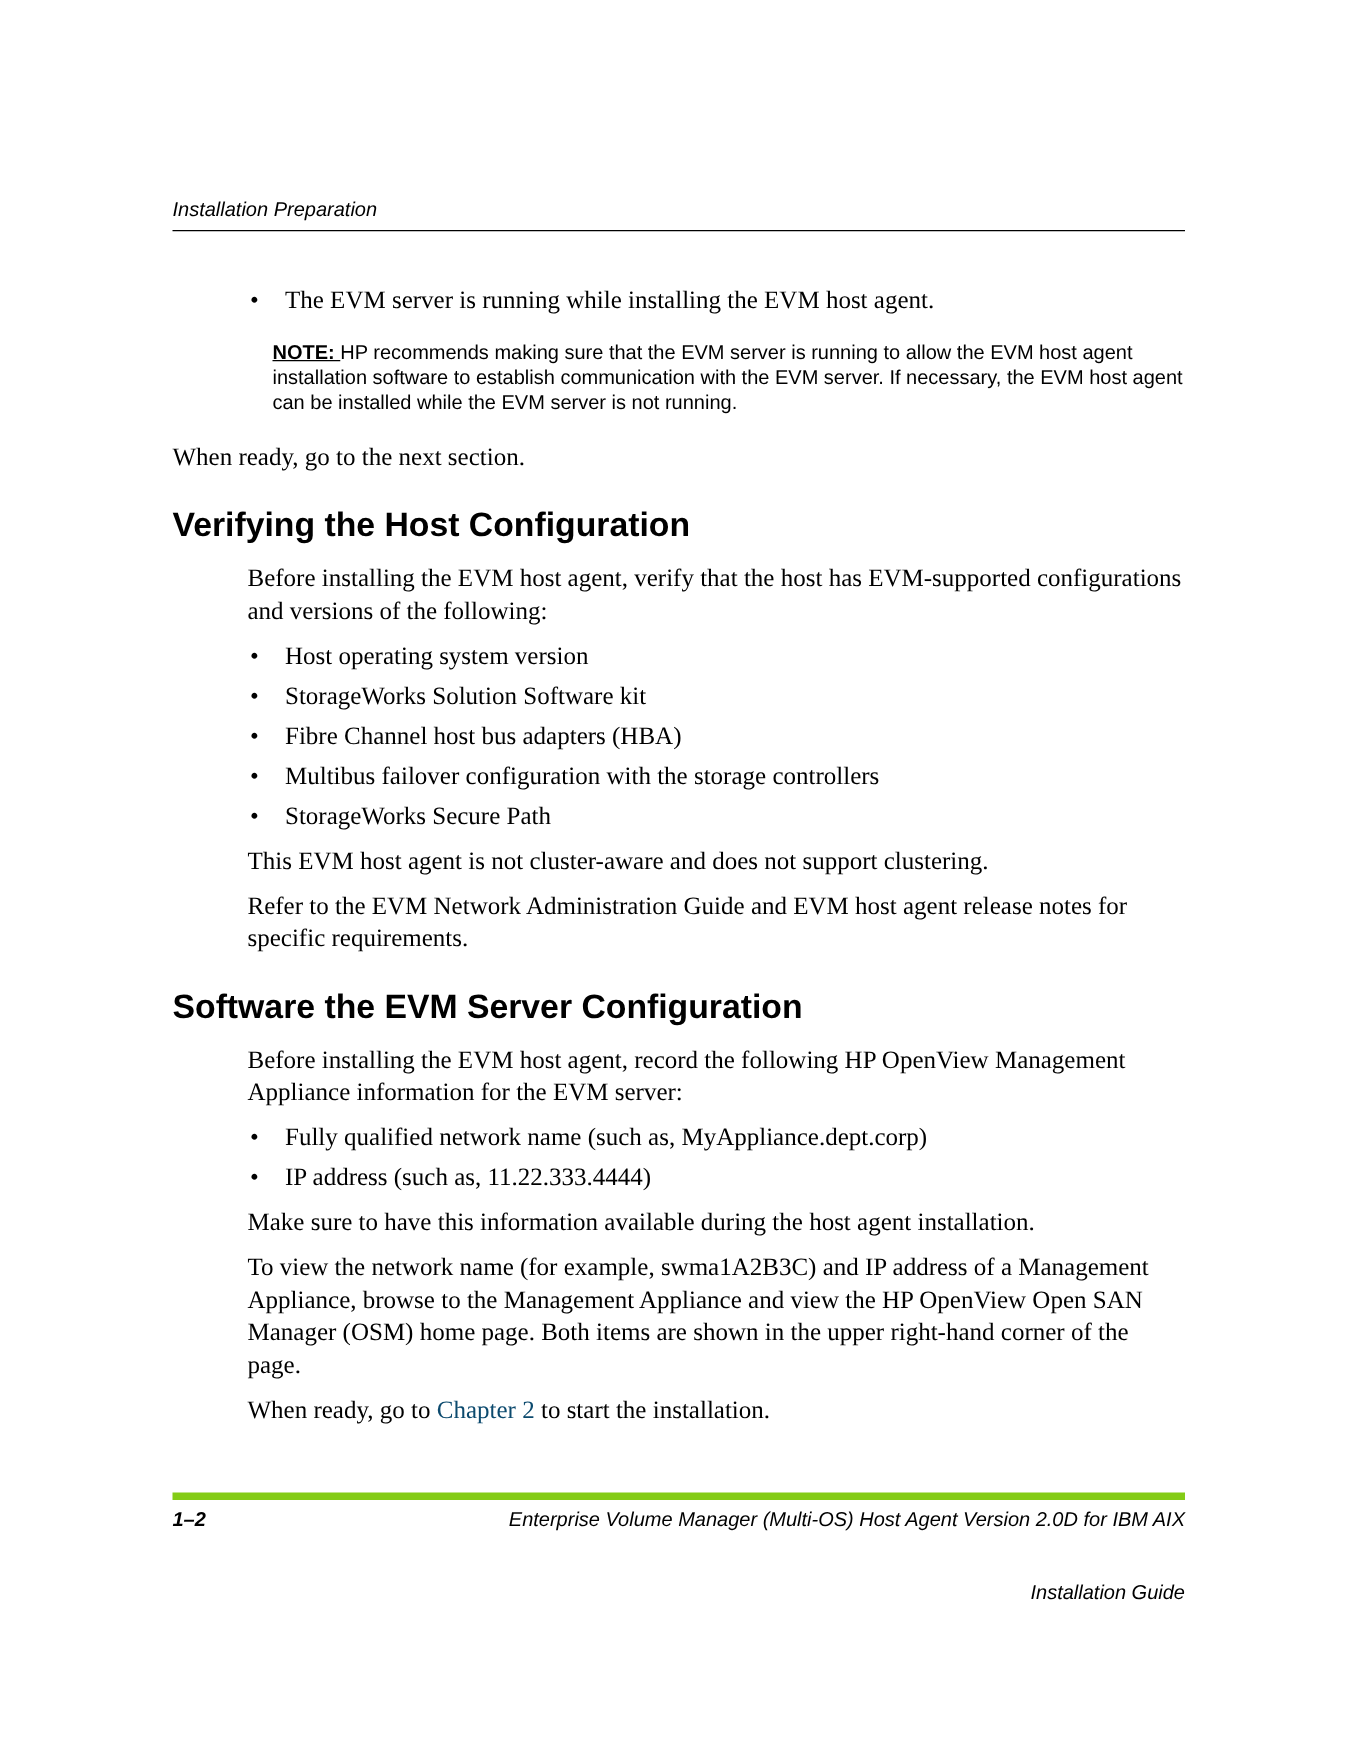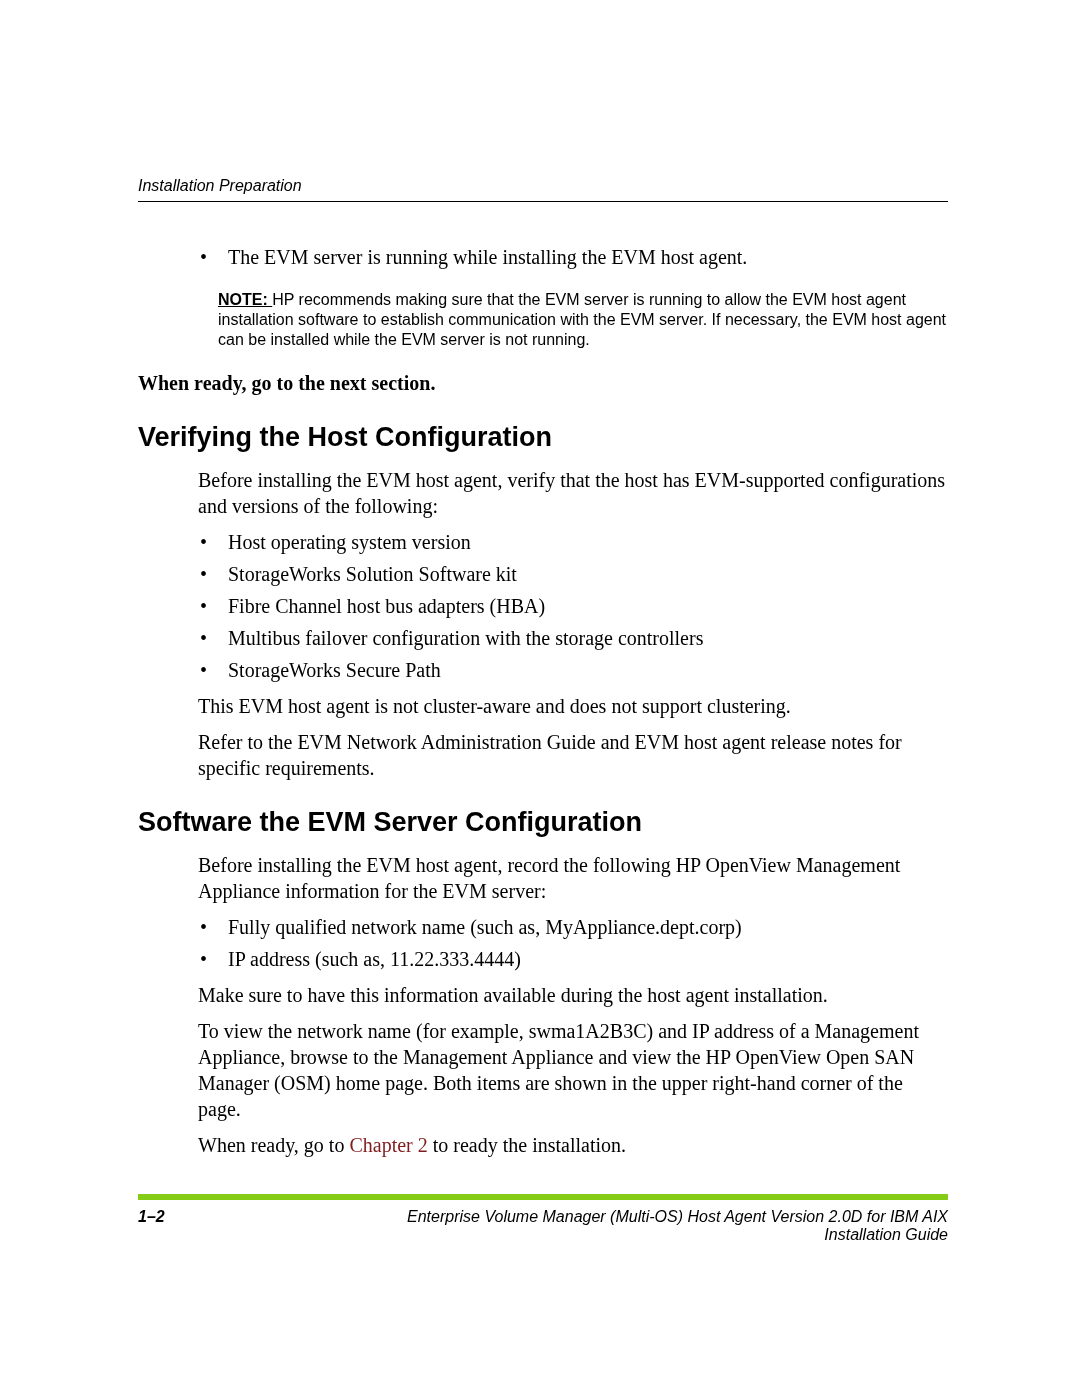--- a/index.html
+++ b/index.html
@@ -5,21 +5,21 @@
   * { box-sizing: border-box; margin: 0; padding: 0; }
   html, body { width: 1080px; height: 1397px; background: #fff; }
   body {
     font-family: "Times New Roman", Times, serif;
     color: #000;
     position: relative;
   }
   .page {
     position: absolute;
     left: 138px;
-    top: 177px;
+    top: 160px;
     width: 810px;
   }
   .running-head {
     font-family: Arial, Helvetica, sans-serif;
     font-style: italic;
     font-size: 16px;
     padding-bottom: 6px;
     border-bottom: 1px solid #000;
     margin-bottom: 42px;
   }
@@ -42,45 +42,45 @@
     font-size: 16px;
     line-height: 1.25;
     margin: 20px 0 20px 80px;
   }
   .note-block .note-label { font-weight: bold; text-decoration: underline; }
   .para {
     font-size: 20px;
     line-height: 1.3;
     margin: 10px 0 10px 60px;
   }
-  .para-top { margin-left: 0; margin-top: 6px; margin-bottom: 16px; font-weight: bold; }
+  .para-top { margin-left: 0; margin-top: 6px; margin-bottom: 16px; }
   h2.section {
     font-family: Arial, Helvetica, sans-serif;
     font-weight: bold;
     font-size: 27px;
     margin-top: 26px;
     margin-bottom: 14px;
   }
   .list-tight .bullet-row { margin-bottom: 6px; }
-  .link { color: #7f1d1d; }
+  .link { color: #0c4a6e; }
   .footer {
     position: absolute;
     left: 138px;
     width: 810px;
     top: 1194px;
     border-top: 6px solid #84cc16;
     padding-top: 8px;
     font-family: Arial, Helvetica, sans-serif;
     font-style: italic;
     font-size: 16px;
   }
   .footer-row { display: flex; }
   .footer-left { font-weight: bold; flex: 0 0 auto; }
   .footer-right { flex: 1; text-align: right; }
-  .footer-right .line2 { display: block; }
+  .footer-right .line2 { display: block; margin-top: 40px; }
 </style>
 </head>
 <body>
 
 <div class="page">
 
   <div class="running-head">Installation Preparation</div>
 
   <div class="body-indent">
     <div class="bullet-row">
@@ -130,21 +130,21 @@
         <div class="bullet-text">Fully qualified network name (such as, MyAppliance.dept.corp)</div>
       </div>
     <div class="bullet-row">
         <div class="bullet-dot">•</div>
         <div class="bullet-text">IP address (such as, 11.22.333.4444)</div>
       </div>
   </div>
   <div class="para">Make sure to have this information available during the host agent installation.</div>
   <div class="para">To view the network name (for example, swma1A2B3C) and IP address of a Management Appliance, browse to the Management Appliance and view the HP OpenView Open SAN Manager (OSM) home page. Both items are shown in the upper right-hand corner of the page.</div>
   <div class="para">
-    <span>When ready, go to </span><span class="link">Chapter 2</span><span> to ready the installation.</span>
+    <span>When ready, go to </span><span class="link">Chapter 2</span><span> to start the installation.</span>
   </div>
 
 </div>
 
 <div class="footer">
   <div class="footer-row">
     <div class="footer-left">1–2</div>
     <div class="footer-right">
       <span>Enterprise Volume Manager (Multi-OS) Host Agent Version 2.0D for IBM AIX</span>
       <span class="line2">Installation Guide</span>

